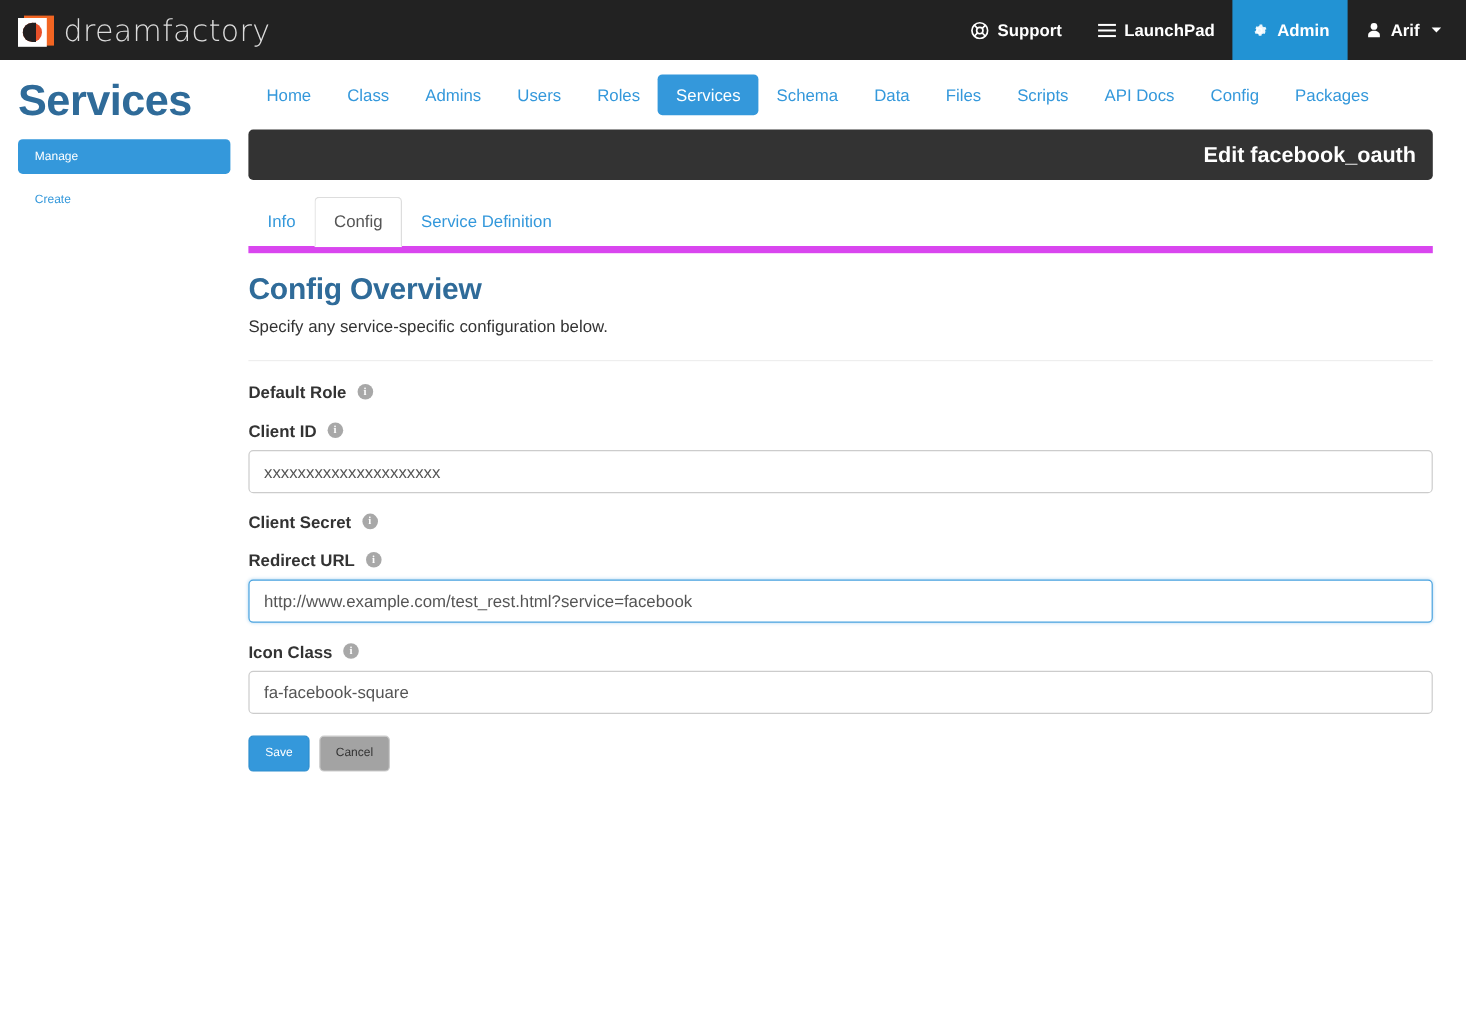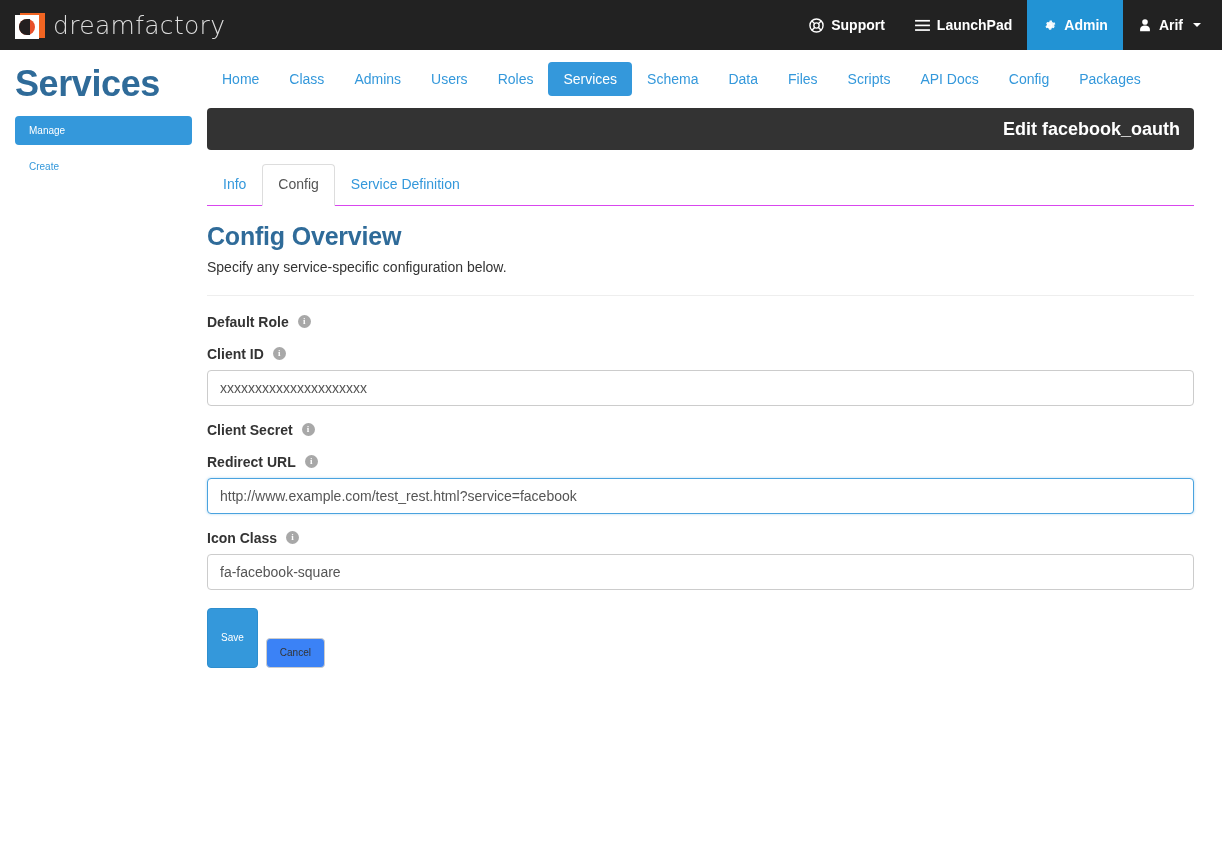--- a/index.html
+++ b/index.html
@@ -173,21 +173,21 @@
   }
   .titlebar-text {
     color: #ffffff;
     font-size: 18px;
     font-weight: bold;
   }
 
   
   .subtabs {
     margin-top: 14px;
-    border-bottom: 1px solid #d946ef;
+    border-bottom: 6px solid #d946ef;
     display: flex;
     align-items: flex-end;
     padding-left: 0;
   }
   .subtab {
     font-size: 14px;
     color: #3498db;
     padding: 10px 15px;
     margin-bottom: -1px;
     border: 1px solid transparent;
@@ -299,24 +299,23 @@
     cursor: pointer;
     font-family: "Liberation Sans", sans-serif;
     line-height: 1.42;
   }
   .btn-primary {
     background: #3498db;
     border-color: #2e8ece;
     color: #ffffff;
   }
   .btn-default {
-    background: #3b82f6;
+    background: #a3a3a3;
     border-color: #cccccc;
     color: #333333;
-    margin-top: 30px;
   }
 </style>
 </head>
 <body>
 
 <div class="topbar">
 
   <a class="brand" href="#">
     <span class="brand-logo">
       <span class="sq-shadow"></span>

